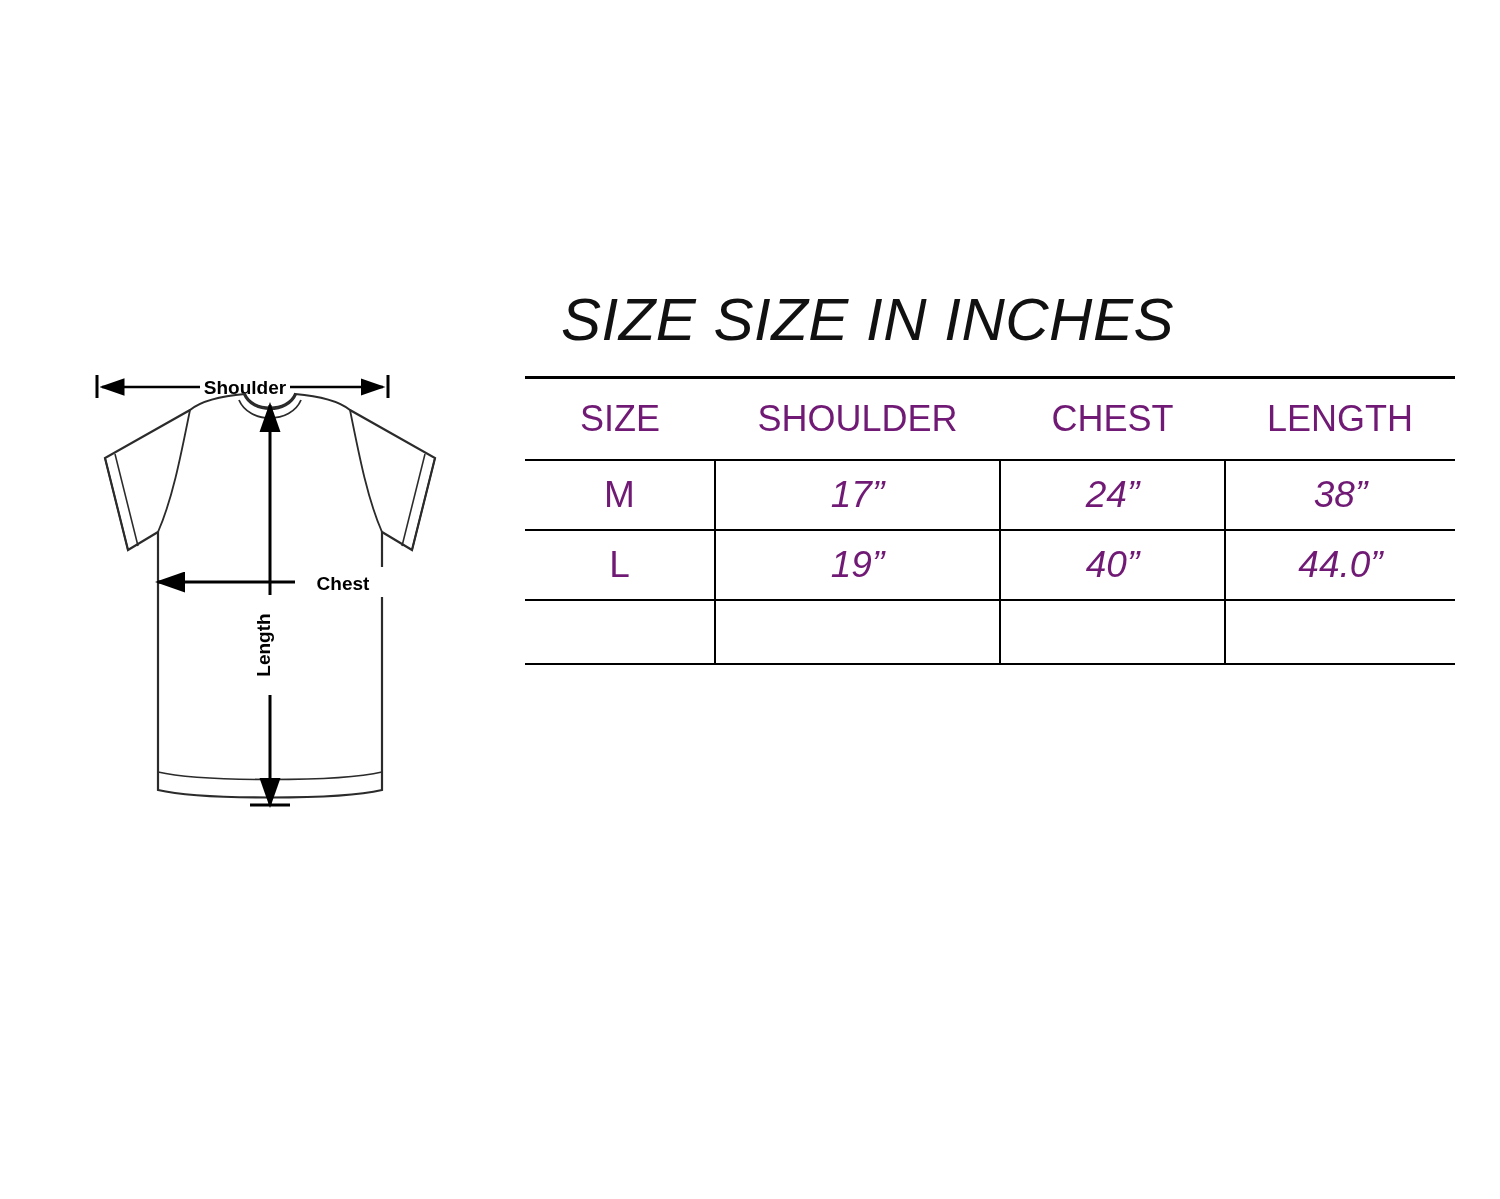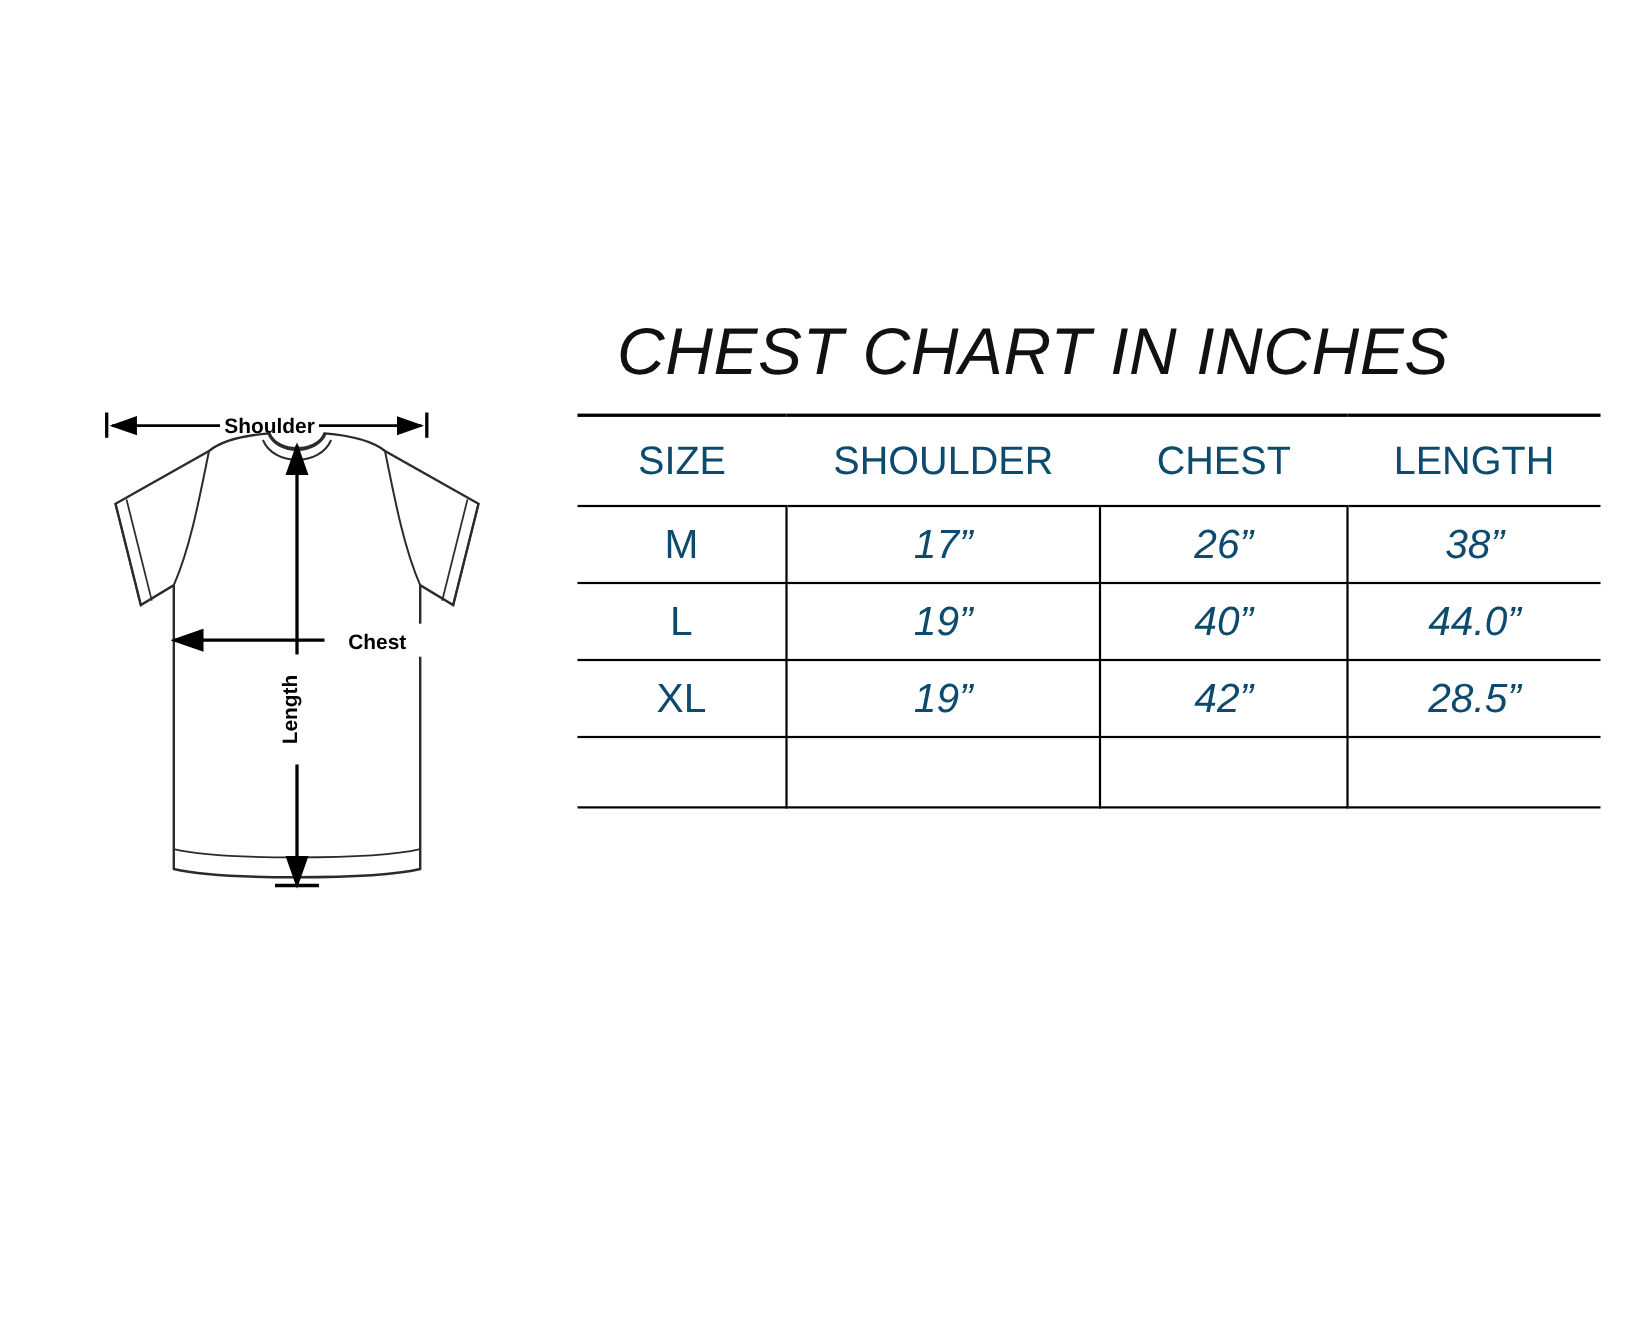--- a/index.html
+++ b/index.html
@@ -58,21 +58,21 @@
     white-space: nowrap;
   }
   table.size-table {
     border-collapse: collapse;
     width: 930px;
     table-layout: fixed;
   }
   table.size-table td {
     text-align: center;
     vertical-align: middle;
-    color: #0c4a6e;
+    color: #701a75;
   }
   
   col.c-size   { width: 190px; }
   col.c-sh     { width: 285px; }
   col.c-ch     { width: 225px; }
   col.c-len    { width: 230px; }
 
   tr.head-row td {
     font-size: 36px;
     font-weight: 400;
@@ -164,57 +164,51 @@
       <line x1="230" y1="55" x2="230" y2="455" stroke="#000" stroke-width="3" marker-start="url(#arrowStart)" marker-end="url(#arrowEnd)"></line>
       <line x1="210" y1="455" x2="250" y2="455" stroke="#000" stroke-width="3"></line>
       <rect x="214" y="245" width="32" height="100" fill="#ffffff"></rect>
       <text class="diag-label-vert" x="230" y="295" text-anchor="middle" transform="rotate(-90 230 295)">Length</text>
     </g>
   </svg>
 </div>
 
 <div id="chart-block">
 
-  <div id="chart-title">CHEST CHART IN INCHES</div>
+  <div id="chart-title">SIZE SIZE IN INCHES</div>
 
   <table class="size-table">
     <colgroup>
       <col class="c-size">
         <col class="c-sh">
         <col class="c-ch">
         <col class="c-len">
     </colgroup>
     <tbody>
       <tr class="head-row hline-top hline-thin">
         <td>SIZE</td>
         <td>SHOULDER</td>
         <td>CHEST</td>
         <td>LENGTH</td>
       </tr>
 
       <tr class="data-row hline-thin">
         <td class="size-cell vsep-r">M</td>
         <td class="val-cell vsep-r">17”</td>
-        <td class="val-cell vsep-r">26”</td>
+        <td class="val-cell vsep-r">24”</td>
         <td class="val-cell">38”</td>
       </tr>
 
       <tr class="data-row hline-thin">
         <td class="size-cell vsep-r">L</td>
         <td class="val-cell vsep-r">19”</td>
         <td class="val-cell vsep-r">40”</td>
         <td class="val-cell">44.0”</td>
       </tr>
 
-      <tr class="data-row hline-thin">
-        <td class="size-cell vsep-r">XL</td>
-        <td class="val-cell vsep-r">19”</td>
-        <td class="val-cell vsep-r">42”</td>
-        <td class="val-cell">28.5”</td>
-      </tr>
 
 
       <tr class="spacer-row hline-thin">
         <td class="vsep-r"></td>
         <td class="vsep-r"></td>
         <td class="vsep-r"></td>
         <td></td>
       </tr>
     </tbody>
   </table>

